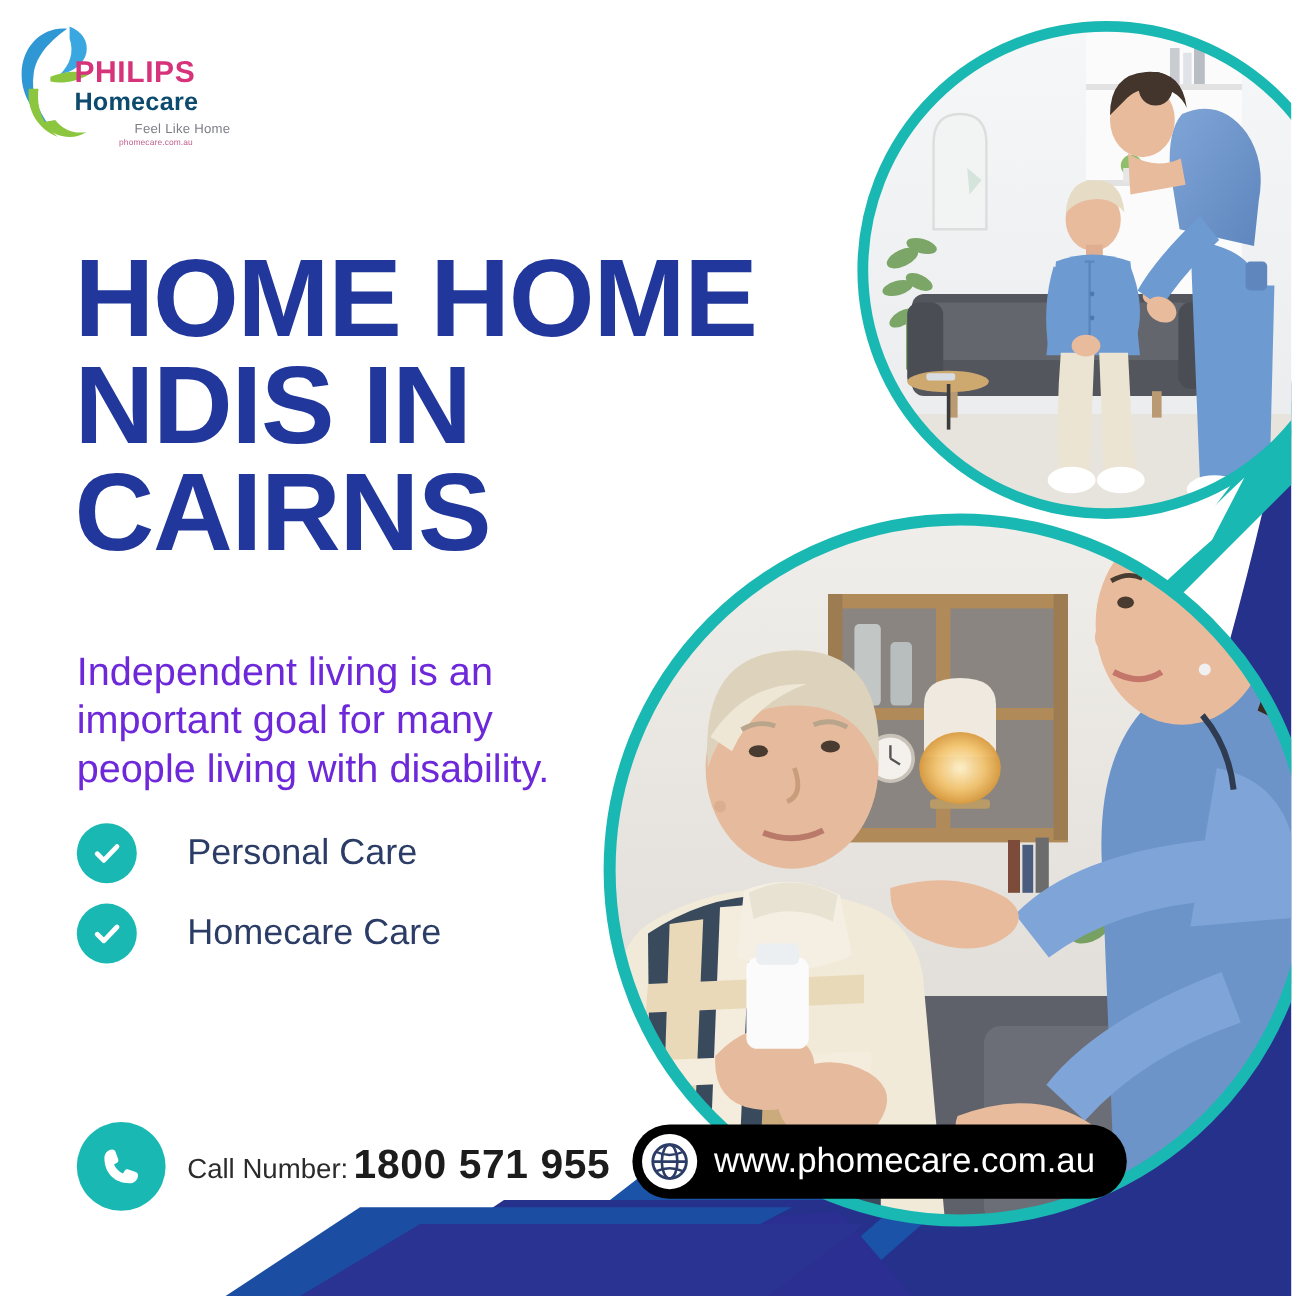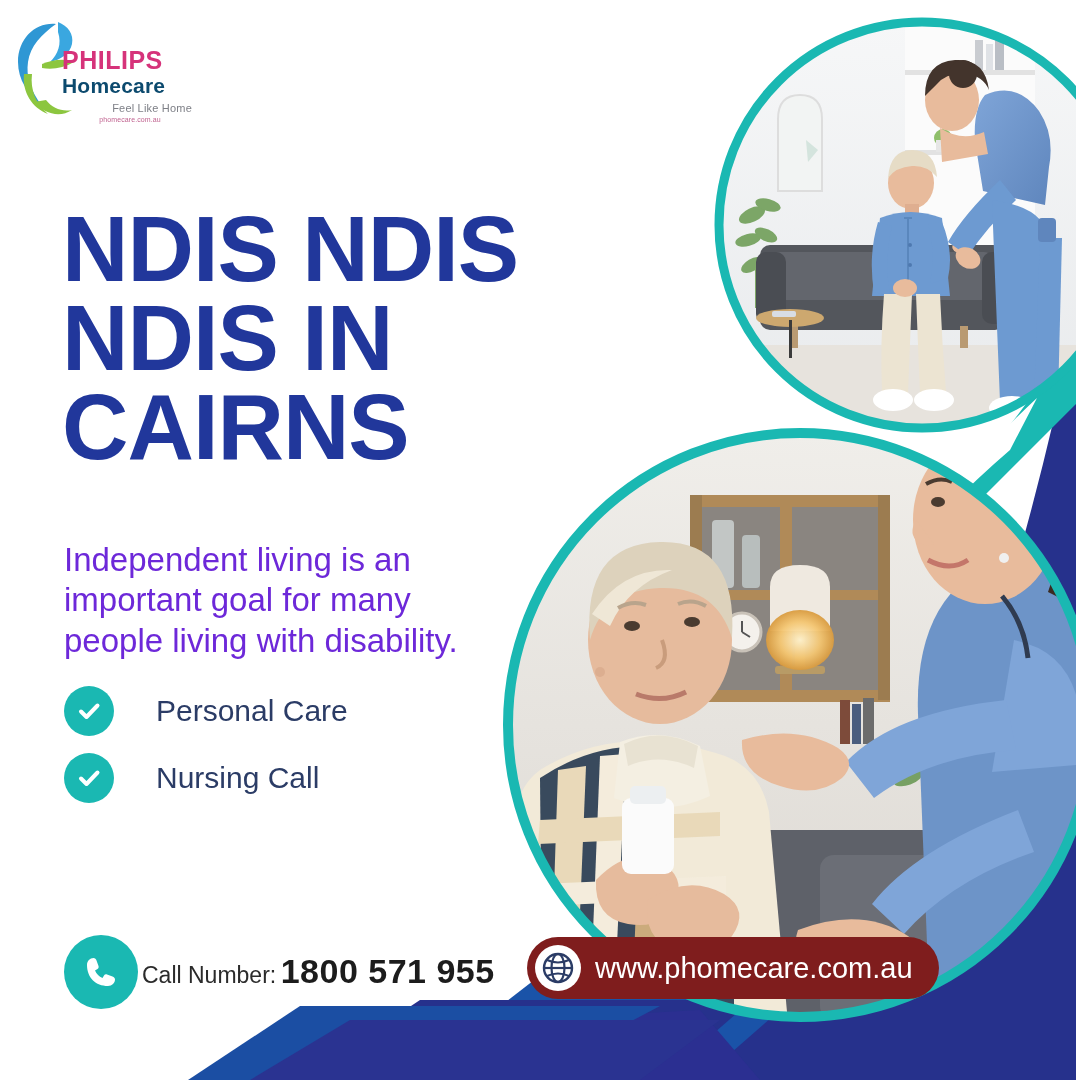--- a/index.html
+++ b/index.html
@@ -62,28 +62,28 @@
   .bullet-label {
     margin-left:42px; font-size:30px; color:#2b3c66; line-height:1;
   }
 
   
   .callblock { position:absolute; left:64px; top:935px; z-index:25; display:flex; align-items:center; }
   .call-icon {
     width:74px; height:74px; border-radius:50%; background:#1ab8b2;
     display:flex; align-items:center; justify-content:center; flex:0 0 auto;
   }
-  .call-text { margin-left:4px; }
+  .call-text { margin-left:18px; }
   .call-label { font-size:23px; color:#2b2b2b; line-height:1.15; }
   .call-number { font-size:34px; font-weight:bold; color:#1c1c1c; line-height:1.15; letter-spacing:.5px; }
 
   
   .web-pill {
     position:absolute; left:527px; top:937px; height:62px; z-index:28;
-    background:#7f1d1d; border-radius:31px; display:flex; align-items:center;
+    background:#000000; border-radius:31px; display:flex; align-items:center;
     padding:0 26px 0 8px;
     justify-content:center;
   }
   .web-icon {
     width:46px; height:46px; border-radius:50%; background:#ffffff;
     display:flex; align-items:center; justify-content:center; flex:0 0 auto;
   }
   .web-text { margin-left:14px; font-size:29px; color:#ffffff; letter-spacing:0; line-height:1; }
 </style>
 </head>
@@ -304,21 +304,21 @@
     </svg>
     <div class="logo-txt">
       <div class="logo-philips">PHILIPS</div>
       <div class="logo-homecare">Homecare</div>
       <div class="logo-tag">Feel Like Home</div>
       <div class="logo-url">phomecare.com.au</div>
     </div>
   </div>
 
   <h1 class="headline">
-    <span class="l">NDIS NDIS</span>
+    <span class="l">HOME HOME</span>
     <span class="l">NDIS IN</span>
     <span class="l">CAIRNS</span>
   </h1>
 
   <div class="subhead">
     <span class="l">Independent living is an</span>
     <span class="l">important goal for many</span>
     <span class="l">people living with disability.</span>
   </div>
 
@@ -330,21 +330,21 @@
           </svg>
       </span>
       <span class="bullet-label">Personal Care</span>
     </div>
     <div class="bullet">
       <span class="bullet-icon">
         <svg width="28" height="28" viewBox="0 0 28 28">
             <path d="M6 14.5 L11.5 20 L22.5 8.5" stroke="#ffffff" stroke-width="4" fill="none" stroke-linecap="round" stroke-linejoin="round"></path>
           </svg>
       </span>
-      <span class="bullet-label">Nursing Call</span>
+      <span class="bullet-label">Homecare Care</span>
     </div>
   </div>
 
   <div class="callblock">
     <span class="call-icon">
       <svg width="42" height="42" viewBox="0 0 42 42">
         <path d="M13.5 7 C10 7 7 10 7 14 C7 26.5 15.5 35 28 35 C32 35 35 32 35 28.5 C35 27 34 26 32.5 25.5 L27 23.5 C25.8 23.1 24.6 23.5 24 24.5 L22.5 27 C19 25.4 16.6 23 15 19.5 L17.5 18 C18.5 17.4 18.9 16.2 18.5 15 L16.5 9.5 C16 8 15 7 13.5 7 Z" fill="#ffffff"></path>
       </svg>
     </span>
     <span class="call-text">

